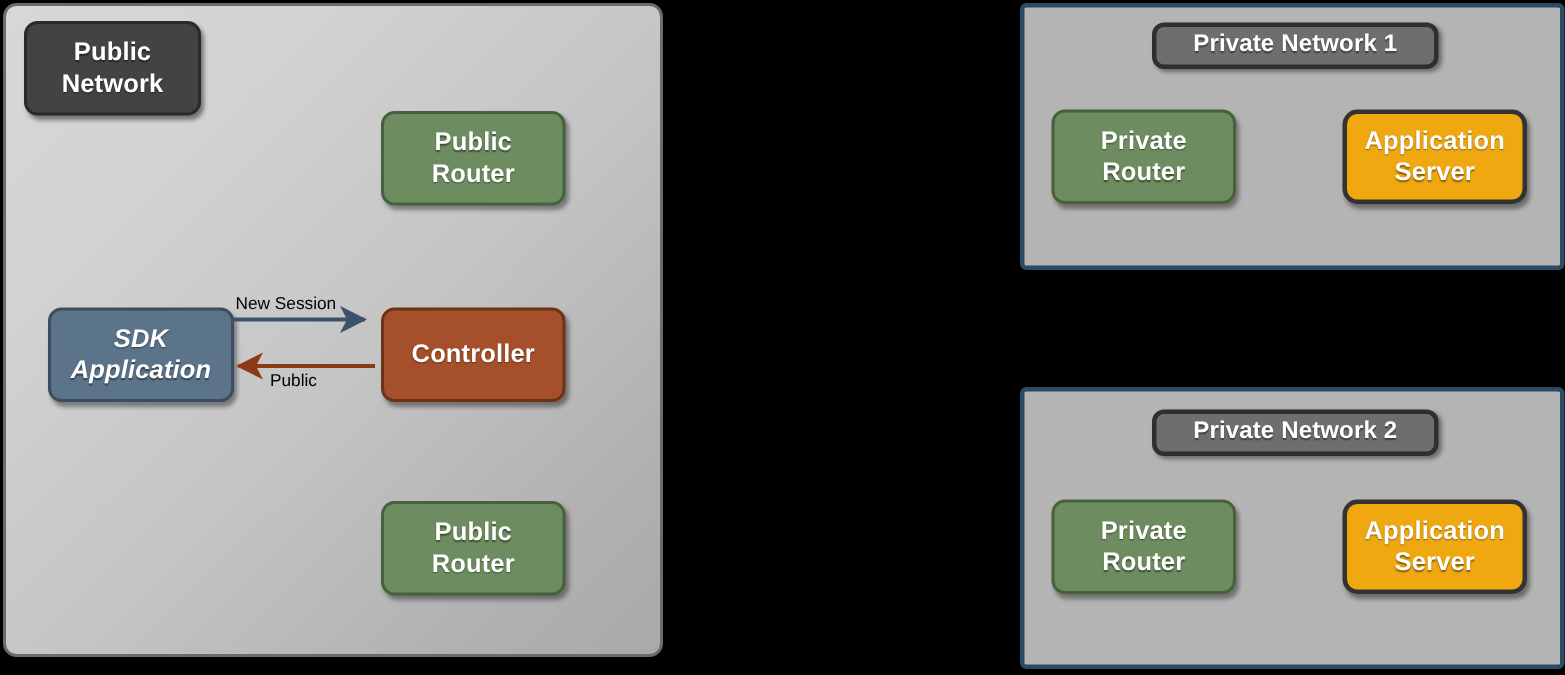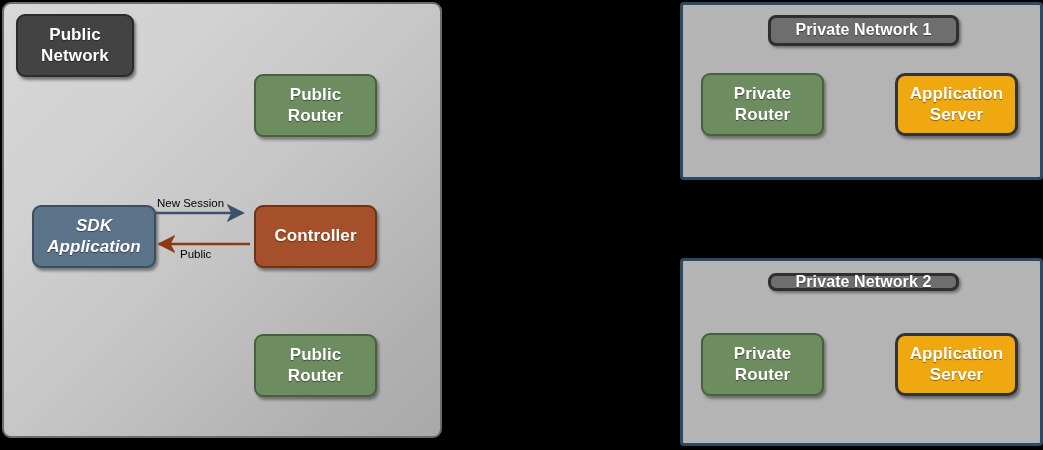--- a/index.html
+++ b/index.html
@@ -126,21 +126,21 @@
   #node-sdk-application { left: 28px;  top: 201px; width: 124px; height: 63px; font-style: italic; }
   #node-controller      { left: 250px; top: 201px; width: 123px; height: 63px; }
   #node-public-router-2 { left: 250px; top: 330px; width: 123px; height: 63px; }
 
   
   #pn1-title           { left: 85px; top: 10px;  width: 191px; height: 31px; }
   #pn1-private-router  { left: 18px; top: 68px;  width: 123px; height: 63px; }
   #pn1-app-server      { left: 212px; top: 68px; width: 123px; height: 63px; }
 
   
-  #pn2-title           { left: 85px; top: 12px;  width: 191px; height: 18px; }
+  #pn2-title           { left: 85px; top: 12px;  width: 191px; height: 31px; }
   #pn2-private-router  { left: 18px; top: 72px;  width: 123px; height: 63px; }
   #pn2-app-server      { left: 212px; top: 72px; width: 123px; height: 63px; }
 
   
   #connectors {
     position: absolute;
     left: 0;
     top: 0;
     width: 1043px;
     height: 450px;

